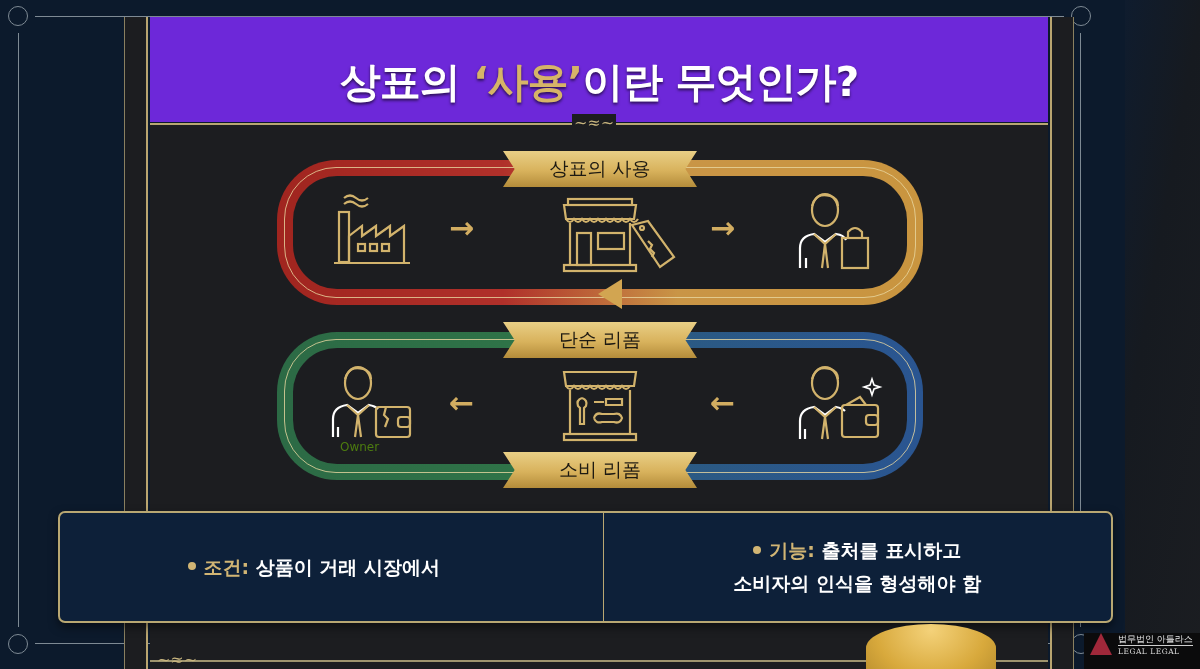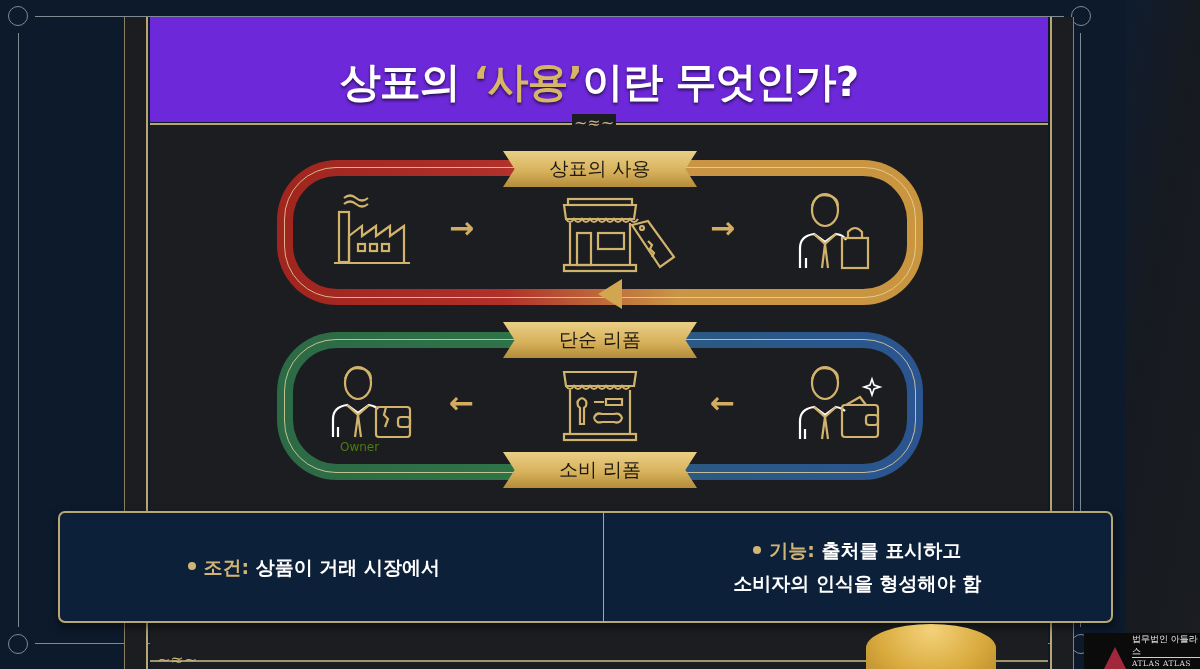--- a/index.html
+++ b/index.html
@@ -109,21 +109,21 @@
   .info-cell .lbl { color: #d1b574; }
   .bullet { display: inline-block; width: 8px; height: 8px; border-radius: 50%; background: #d1b574; margin-right: 8px; vertical-align: middle; position: relative; top: -2px; }
 
   .seal {
     position: absolute; left: 866px; top: 624px; width: 130px; height: 60px;
     background: radial-gradient(ellipse at 50% 10%, #f4d27a 0%, #d8a93c 60%, #b48a2c 100%);
     border-radius: 50% 50% 0 0 / 40% 40% 0 0;
   }
   .logo {
     position: absolute; left: 1084px; top: 633px; width: 116px; height: 36px;
-    background: #0b0b0c; display: flex; align-items: flex-end; padding-left: 20px;
+    background: #0b0b0c; display: flex; align-items: flex-start; padding-left: 6px;
   }
   .logo-mark { width: 0; height: 0; border-left: 11px solid transparent; border-right: 11px solid transparent; border-bottom: 22px solid #a0283a; margin-right: 6px; }
   .logo-text { display: flex; flex-direction: column; }
   .logo-ko { font-size: 9px; color: #e9e9e9; border-bottom: 1px solid #cfcfcf; line-height: 12px; }
   .logo-en { font-size: 7.5px; color: #dcdcdc; letter-spacing: .5px; font-family: "DejaVu Serif", serif; line-height: 11px; }
 </style>
 </head>
 <body>
 
 <div class="bg-right"></div>
@@ -241,15 +241,15 @@
 </div>
 
 <div class="bottom-rule"></div>
 <div class="flourish flourish-bottom" style="left:155px">~≈~</div>
 <div class="seal"></div>
 
 <div class="logo">
   <div class="logo-mark"></div>
   <div class="logo-text">
     <span class="logo-ko">법무법인 아틀라스</span>
-    <span class="logo-en">ATLAS ATLAS</span>
+    <span class="logo-en">LEGAL LEGAL</span>
   </div>
 </div>
 
 </body></html>

